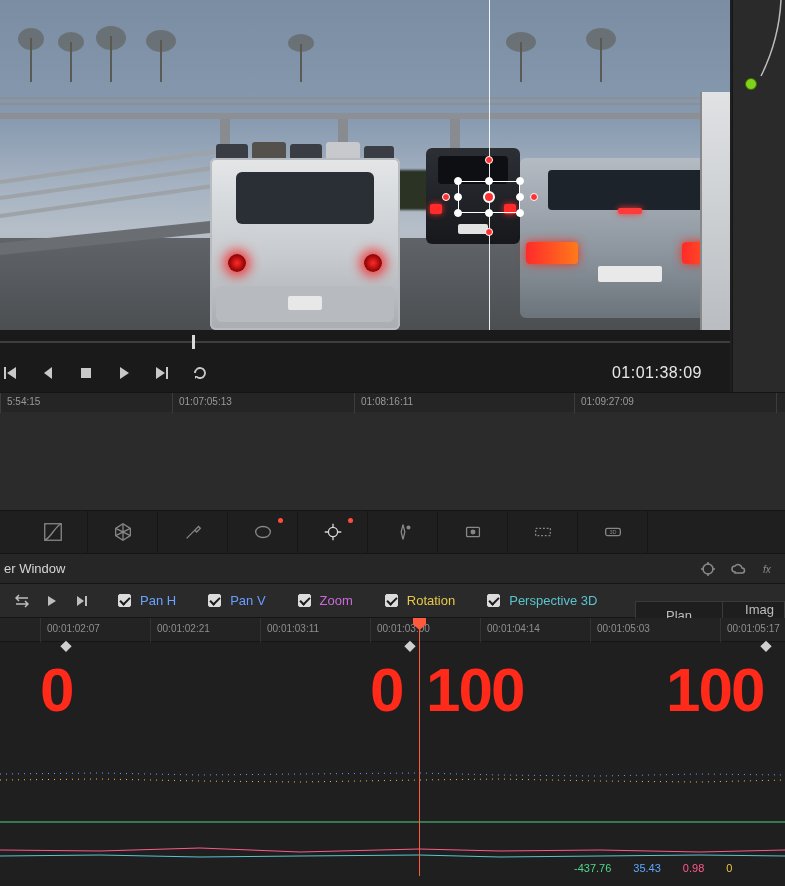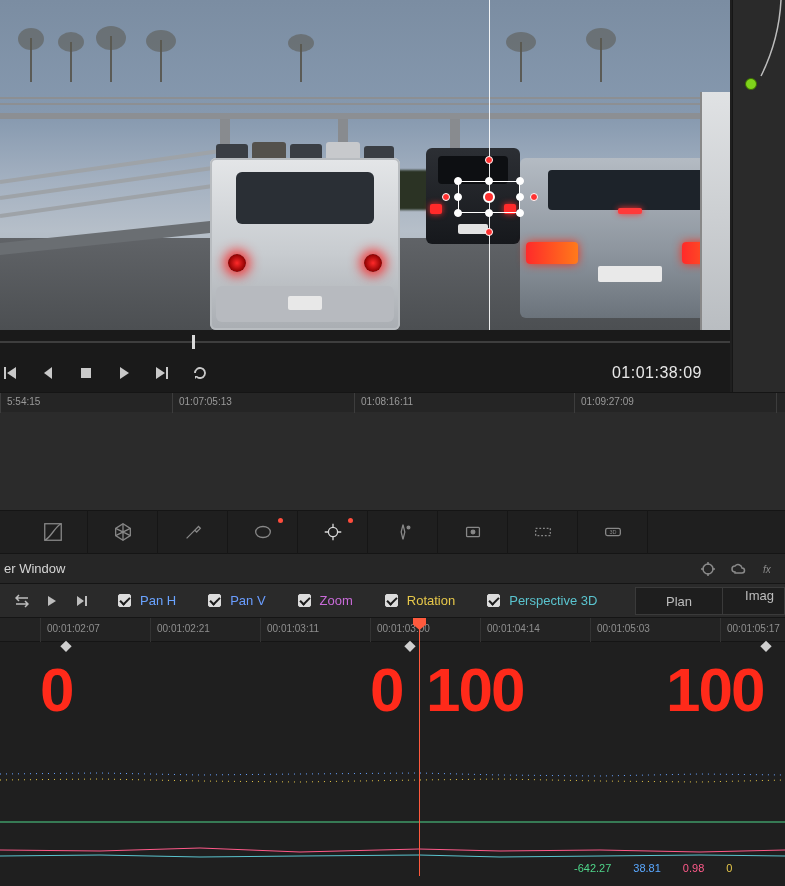--- a/index.html
+++ b/index.html
@@ -87,21 +87,21 @@
   .tc-left{display:flex;align-items:center;gap:14px;padding-left:14px}
   .tc-btn{width:16px;height:16px;display:flex;align-items:center;justify-content:center;color:#bdbdbd;cursor:pointer}
   .tc-btn svg{width:14px;height:14px;fill:currentColor}
   .chk-group{display:flex;align-items:center;gap:8px;margin-left:14px}
   .chk{display:flex;align-items:center;gap:6px;padding:0 10px;cursor:pointer}
   .chk input{appearance:none;width:13px;height:13px;border:1px solid #666;border-radius:2px;background:#1c1c1c;position:relative;cursor:pointer}
   .chk input:checked{background:#dcdcdc;border-color:#dcdcdc}
   .chk input:checked::after{content:"";position:absolute;left:3px;top:0px;width:4px;height:8px;border:solid #1a1a1a;border-width:0 2px 2px 0;transform:rotate(45deg)}
   .chk span{font-size:13px}
   .lbl-panh{color:#6aa3ff}.lbl-panv{color:#6a9dff}.lbl-zoom{color:#c96bd9}.lbl-rot{color:#e7c84a}.lbl-p3d{color:#5ac4cf}
-  .mode-seg{position:absolute;right:0;top:3px;height:28px;display:flex}
+  .mode-seg{position:absolute;right:0;top:17px;height:28px;display:flex}
   .seg-btn{height:28px;padding:0 30px;background:#1e1e1e;border:1px solid #3a3a3a;color:#bdbdbd;display:flex;align-items:center;font-size:13px;cursor:pointer}
   .seg-btn+.seg-btn{border-left:none}
   .seg-btn:last-child{padding:0 10px 12px 22px}
 
   .curve-area{position:relative;width:785px;height:258px;background:#1f1f1f;overflow:hidden}
   .ca-ruler{position:relative;height:24px;background:#232323;border-bottom:1px solid #151515;font-size:10px;color:#8f8f8f}
   .ca-ruler .rt{position:absolute;top:0;height:24px;border-left:1px solid #333;padding:5px 0 0 6px}
   .playhead{position:absolute;top:0;bottom:0;width:1px;background:#ff5a3d;z-index:5}
   .playhead::before{content:"";position:absolute;top:0;left:-6px;width:13px;height:12px;background:#ff5a3d;clip-path:polygon(0 0,100% 0,100% 55%,50% 100%,0 55%)}
   .big-num{position:absolute;font-size:62px;font-weight:700;color:#ff2a1a;top:36px;letter-spacing:-2px}
@@ -409,18 +409,18 @@
     <svg viewBox="0 0 785 110" preserveAspectRatio="none">
       <polyline points="0,18 100,17 200,19 300,18 419,17 500,19 600,20 700,18 785,19" stroke="#6aa3ff" stroke-width="1" fill="none" stroke-dasharray="1 5"></polyline>
       <polyline points="0,24 100,23 200,25 300,26 419,24 500,23 600,25 700,26 785,24" stroke="#e7c84a" stroke-width="1" fill="none" stroke-dasharray="1 5"></polyline>
       <polyline points="0,66 100,66 200,66 300,66 419,66 500,66 600,66 700,66 785,66" stroke="#4fd68a" stroke-width="1" fill="none"></polyline>
       <polyline points="0,94 100,95 200,92 300,96 419,93 500,95 600,94 700,96 785,94" stroke="#ff5a8a" stroke-width="1" fill="none"></polyline>
       <polyline points="0,100 100,99 200,101 300,100 419,99 500,101 600,100 700,99 785,100" stroke="#5ac4cf" stroke-width="1" fill="none"></polyline>
     </svg>
   </div>
 
   <div class="status-vals">
-    <span class="sv1">-642.27</span>
-    <span class="sv2">38.81</span>
+    <span class="sv1">-437.76</span>
+    <span class="sv2">35.43</span>
     <span class="sv3">0.98</span>
     <span class="sv4">0</span>
   </div>
 </div>
 
 </body></html>

